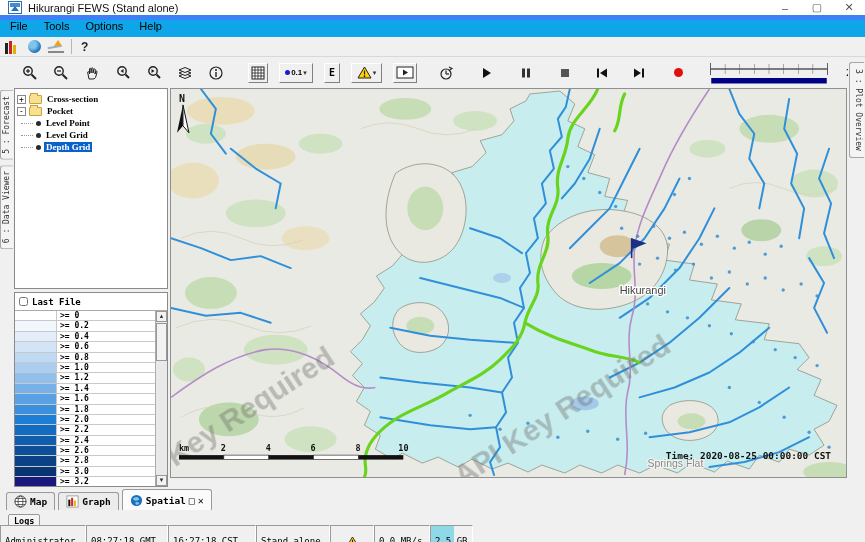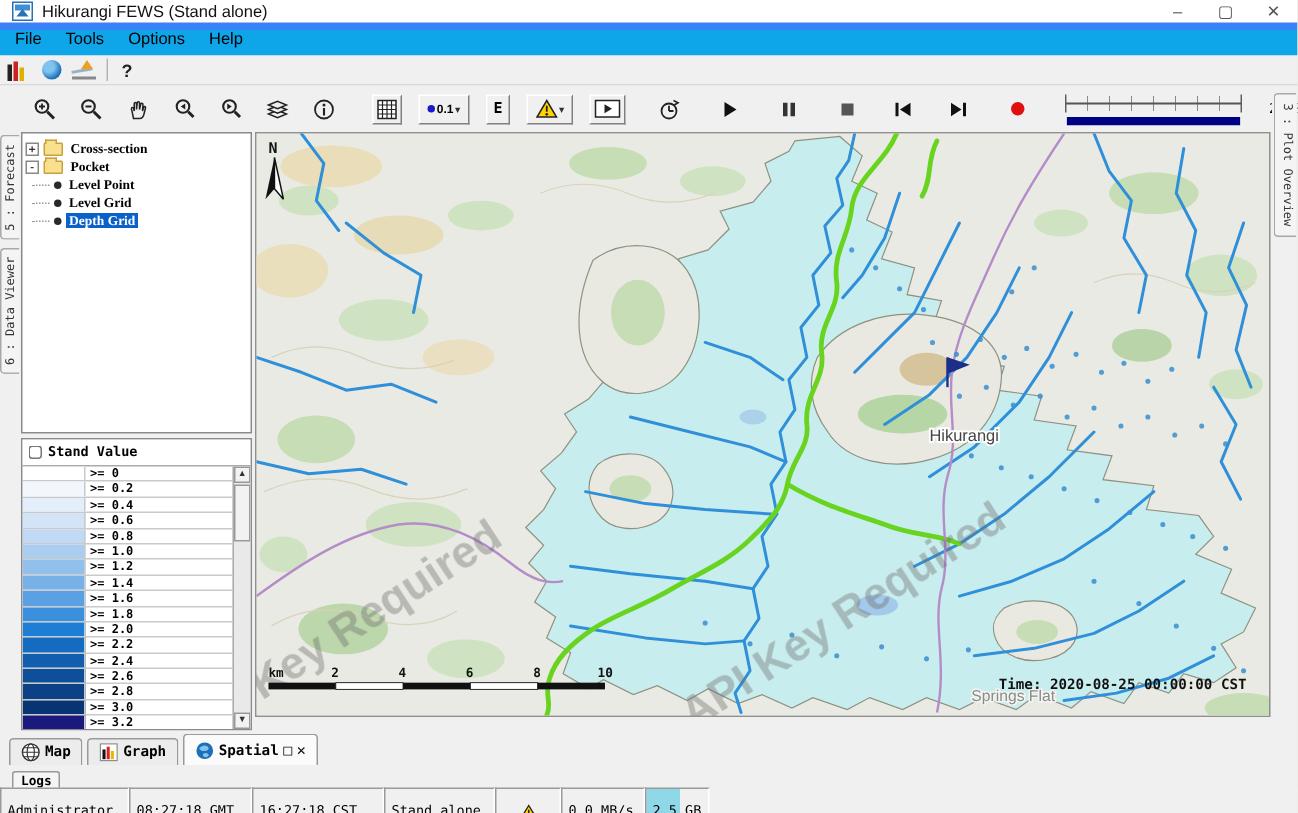--- a/index.html
+++ b/index.html
@@ -322,21 +322,21 @@
       <div class="trow">
         <span class="leaf-indent"></span>
         <span class="bullet"></span>
         <span class="tlabel selected">Depth Grid</span>
       </div>
     </div>
 
     <div class="legend-panel">
       <div class="legend-head">
         <input type="checkbox" style="">
-        <span>Stand Value</span>
+        <span>Last File</span>
       </div>
       <div class="legend-body">
         <div class="lrows">
 
             <div class="lrow">
               <span class="swatch" style="background: rgb(255, 255, 255);"></span>
               <span class="llabel">&gt;= 0</span>
             </div>
 
             <div class="lrow">

